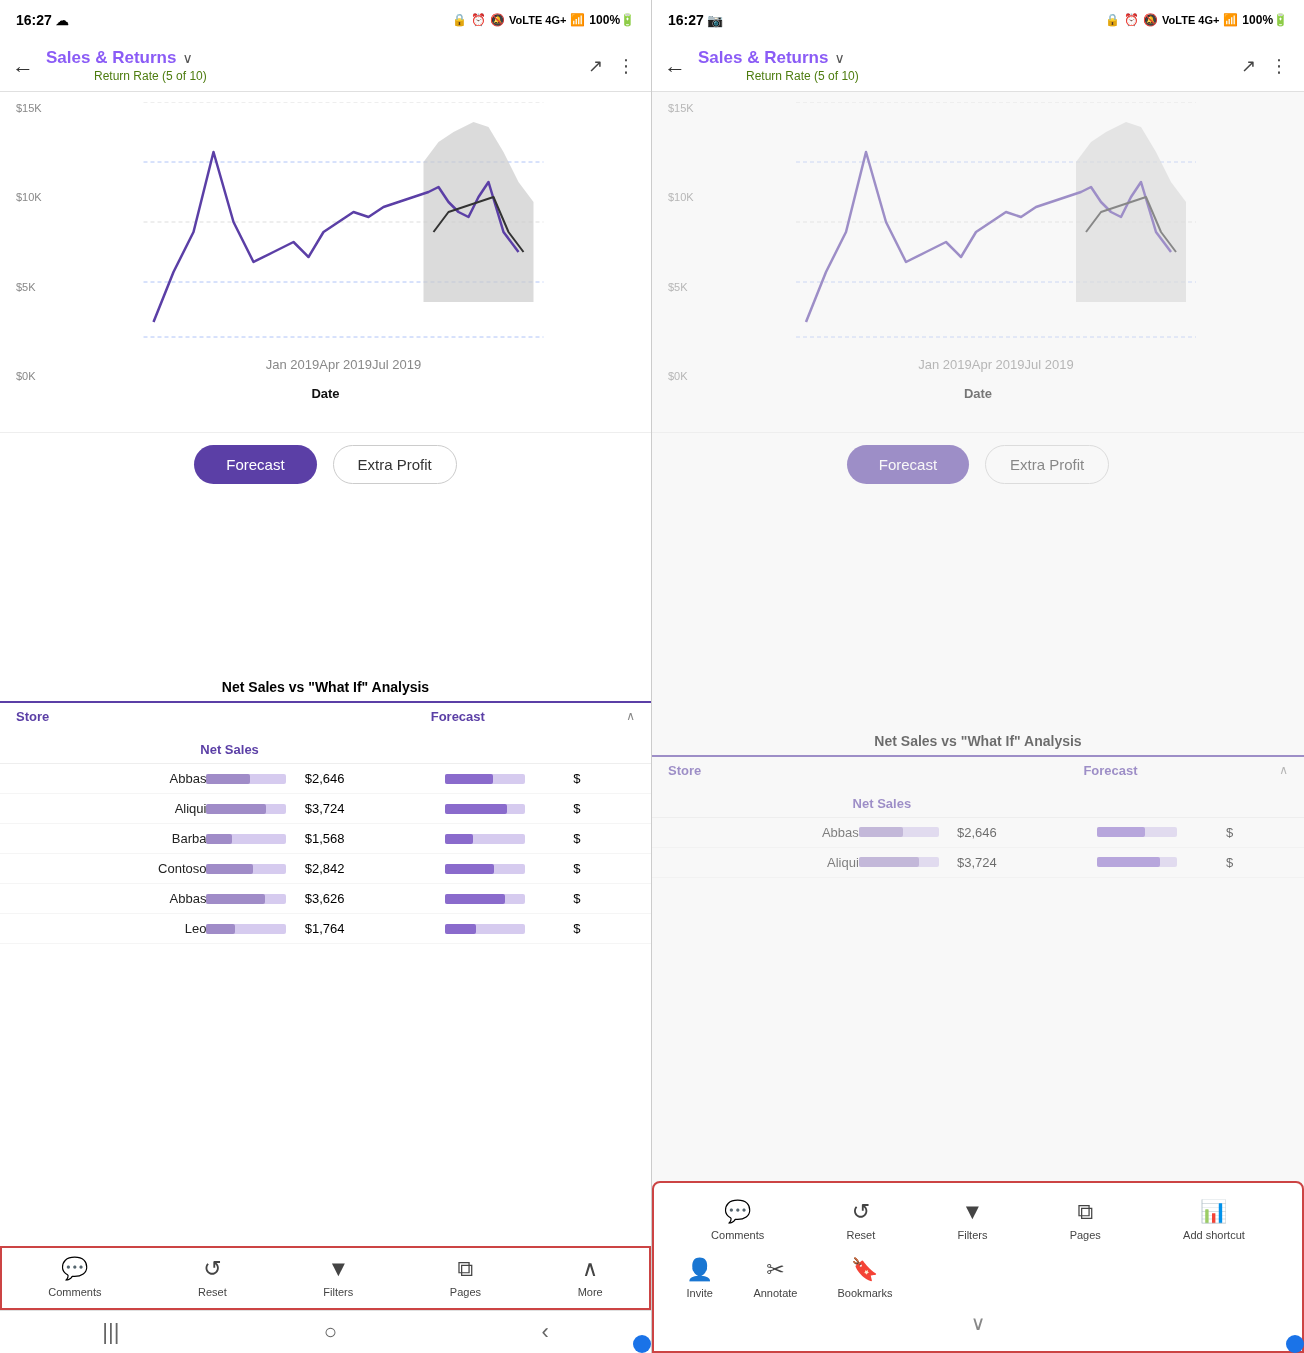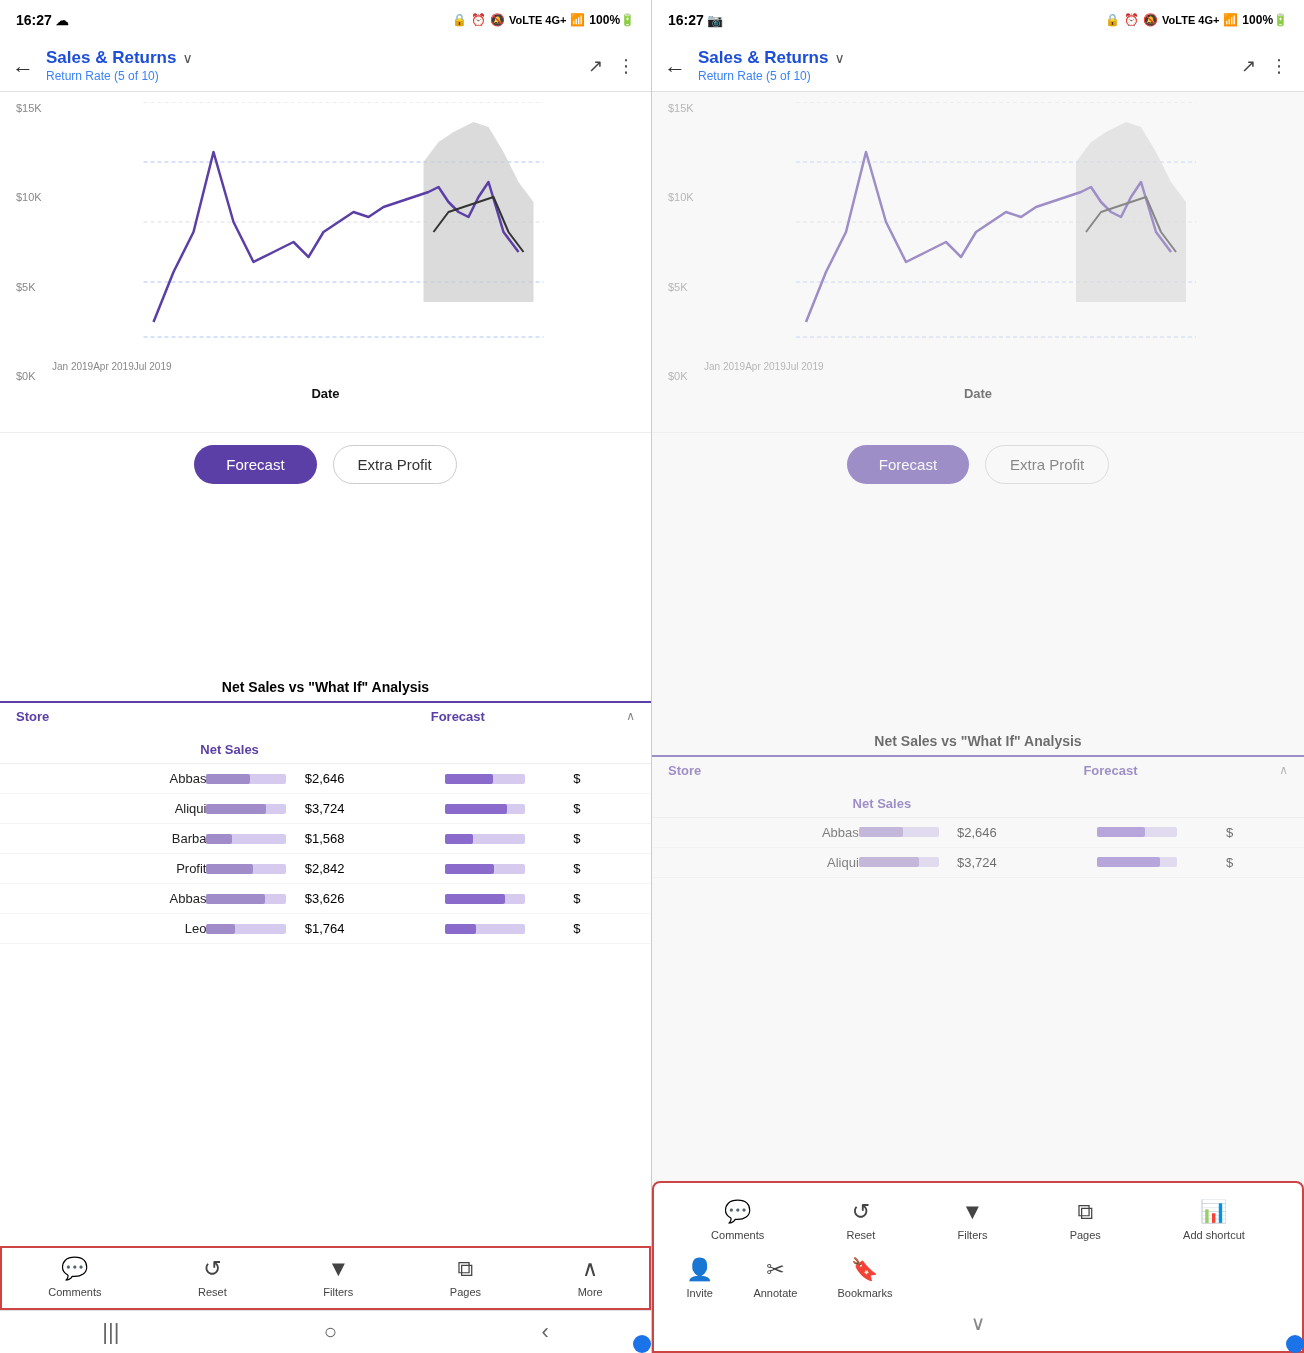--- a/index.html
+++ b/index.html
@@ -42,23 +42,23 @@
       border-bottom: 1px solid #e0e0e0;
     }
     .back-btn {
       font-size: 22px;
       color: #333;
       cursor: pointer;
       padding: 4px;
     }
     .header-title-area { flex: 1; }
     .header-main-row { display: flex; align-items: center; gap: 6px; }
-    .header-title { font-size: 17px; font-weight: 600; color: #1d4ed8; }
+    .header-title { font-size: 17px; font-weight: 600; color: #8b5cf6; }
     .header-chevron { font-size: 14px; color: #555; }
-    .header-subtitle { font-size: 12px; color: #3b82f6; margin-top: 1px; }
+    .header-subtitle { font-size: 12px; color: #4d7c0f; margin-top: 1px; margin-left: 48px; }
     .header-icons { display: flex; align-items: center; gap: 14px; }
     .header-icon { font-size: 18px; color: #444; cursor: pointer; }
     .chart-section {
       background: #fff;
       flex: 1;
       overflow: hidden;
       position: relative;
     }
     .chart-container {
       width: 100%;
@@ -88,22 +88,22 @@
       top: 0;
       right: 0;
       height: 240px;
     }
     .chart-x-labels {
       position: absolute;
       bottom: 10px;
       left: 36px;
       right: 0;
       display: flex;
-      justify-content: flex-start;
-      font-size: 10px;
+      justify-content: center;
+      font-size: 13px;
       color: #888;
     }
     .chart-date-label {
       text-align: center;
       font-weight: 700;
       font-size: 13px;
       color: #111;
       margin-top: 4px;
       padding-bottom: 6px;
     }
@@ -392,21 +392,21 @@
         <span class="td-val">$1,568</span>
       </div>
       <div class="td-forecast">
         <div class="bar-bg">
             <div class="bar-forecast" style="width:35%;height:10px;background:#8a6bcc;border-radius:2px;"></div>
           </div>
         <span class="td-val">$</span>
       </div>
     </div>
     <div class="table-row">
-      <span class="td-store">Profit</span>
+      <span class="td-store">Contoso</span>
       <div class="td-netsales">
         <div class="bar-bg">
             <div class="bar-fill" style="width:58%"></div>
           </div>
         <span class="td-val">$2,842</span>
       </div>
       <div class="td-forecast">
         <div class="bar-bg">
             <div class="bar-forecast" style="width:62%;height:10px;background:#8a6bcc;border-radius:2px;"></div>
           </div>

